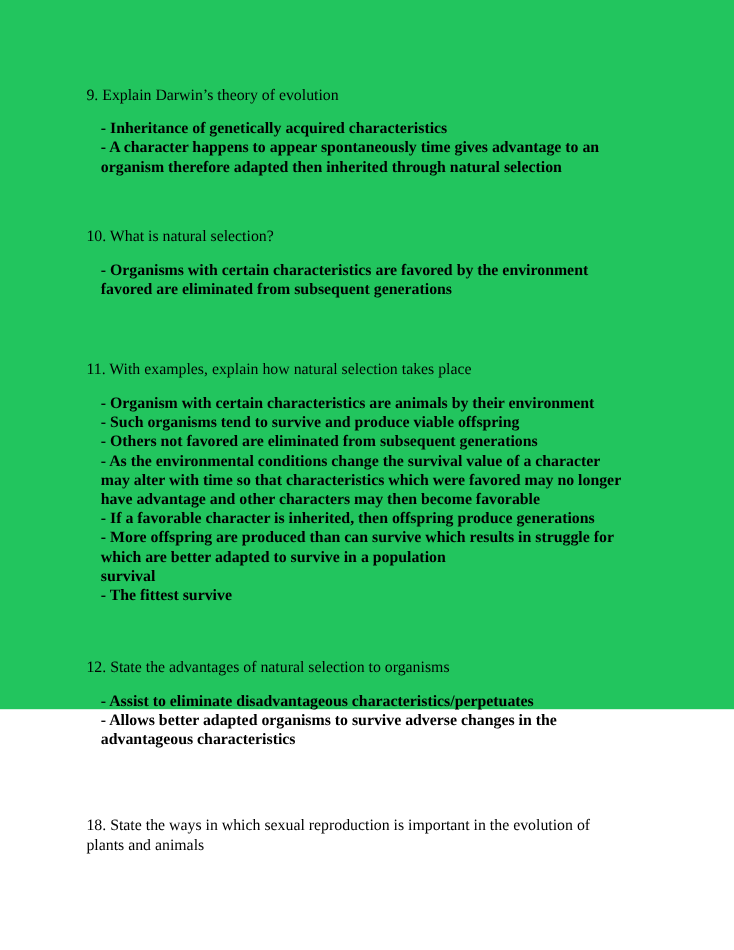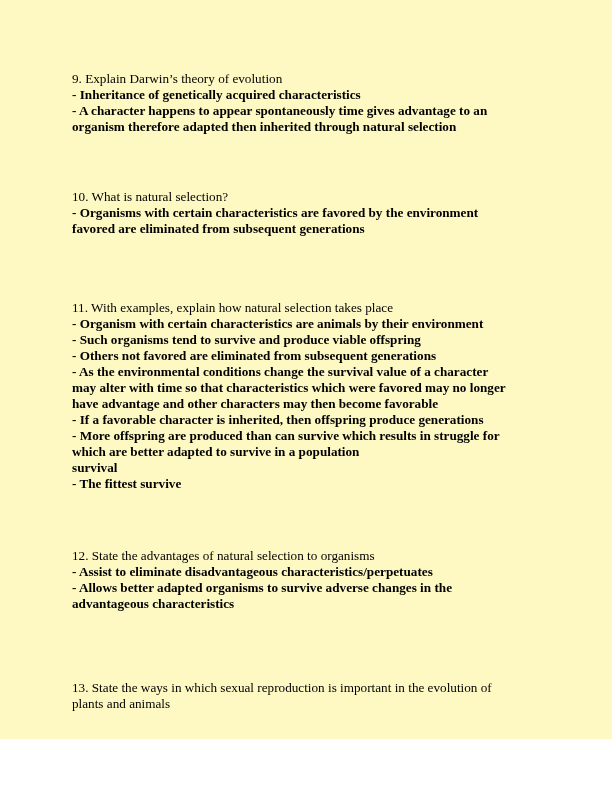--- a/index.html
+++ b/index.html
@@ -13,39 +13,39 @@
       position: relative;
       overflow: hidden;
       font-family: "Liberation Serif", "DejaVu Serif", serif;
       color: #000000;
     }
     .page {
       position: absolute;
       left: 0;
       top: 0;
       width: 612px;
-      height: 739px;
-      background: #fef9c3;
+      height: 591px;
+      background: #22c55e;
     }
     .qa {
       position: absolute;
       left: 72px;
       width: 470px;
     }
     .question {
       font-size: 13.2px;
       font-weight: normal;
       line-height: 16px;
       margin: 0;
     }
     .answer {
       font-size: 13.2px;
       font-weight: bold;
       line-height: 16px;
-      margin: 0;
+      margin: 12px;
     }
     .answer-line {
       display: block;
       margin: 0;
       padding: 0;
     }
   </style>
 </head>
 <body>
 
@@ -89,18 +89,18 @@
     <p class="question">12. State the advantages of natural selection to organisms</p>
     <div class="answer">
       <span class="answer-line">- Assist to eliminate disadvantageous characteristics/perpetuates</span>
       <span class="answer-line">- Allows better adapted organisms to survive adverse changes in the</span>
       <span class="answer-line">advantageous characteristics</span>
     </div>
   </div>
 
   <div class="qa" style="top:680px;">
     <div class="question">
-      <span class="answer-line">13. State the ways in which sexual reproduction is important in the evolution of</span>
+      <span class="answer-line">18. State the ways in which sexual reproduction is important in the evolution of</span>
       <span class="answer-line">plants and animals</span>
     </div>
   </div>
 
 </div>
 
 </body></html>

